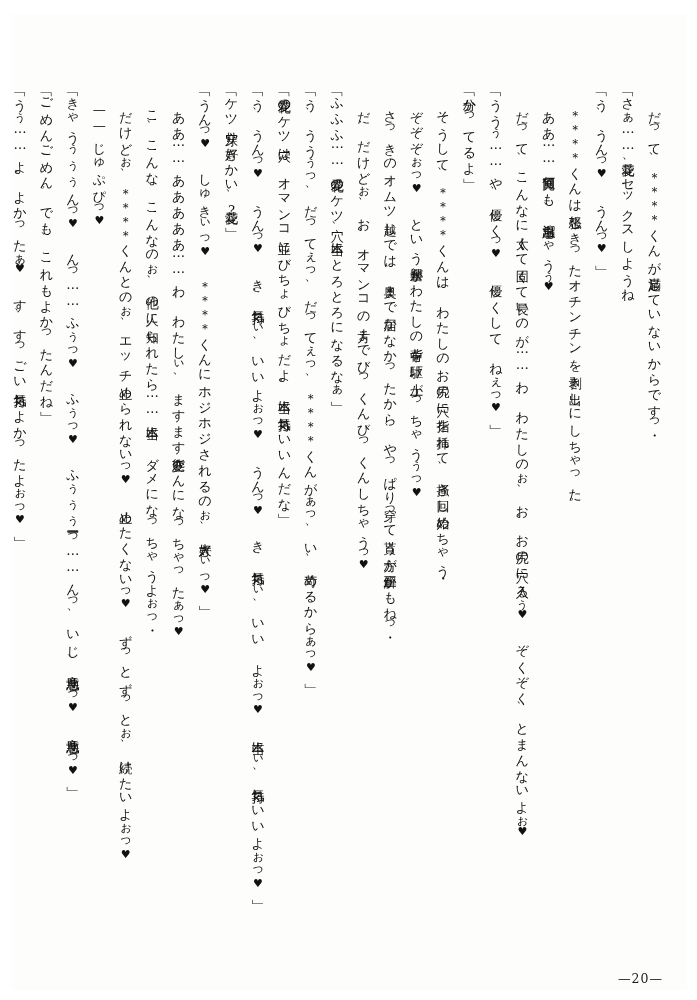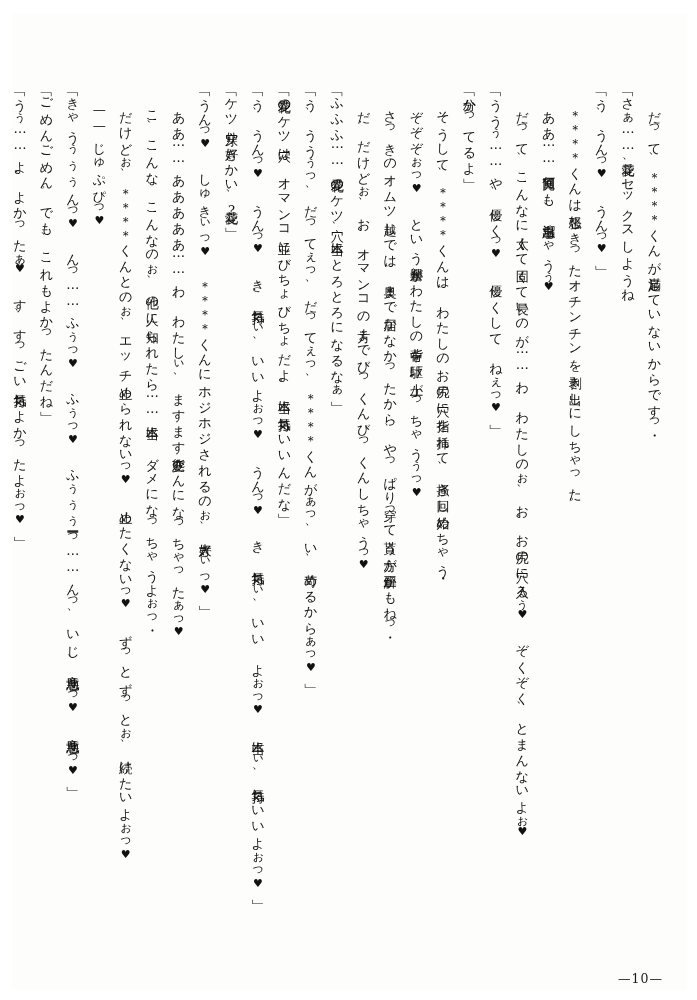--- a/index.html
+++ b/index.html
@@ -107,19 +107,19 @@
       <div class="para noind">　だけどぉ、＊＊＊＊くんとのぉ、エッチ止められないっ<span class="heart">♥</span>　止めたくないっ<span class="heart">♥</span>　ずっとずっとぉ、続けたいよぉっ<span class="heart">♥</span></div>
       <div class="para noind blank"></div>
       <div class="para noind">　——じゅぷぴっ<span class="heart">♥</span></div>
       <div class="para noind blank"></div>
       <div class="para noind">「きゃうぅぅぅんっ<span class="heart">♥</span>　んっ……ふぅっ<span class="heart">♥</span>　ふぅっ<span class="heart">♥</span>　ふぅぅぅーーっ……んっ、いじ、意地悪ぅっ<span class="heart">♥</span>　意地悪ぅっ<span class="heart">♥</span>」</div>
       <div class="para noind">「ごめんごめん。でも、これもよかったんだね」</div>
       <div class="para noind">「うぅ……よ、よかったぁ<span class="heart">♥</span>　す、すっごい気持ちよかったよぉっ<span class="heart">♥</span>」</div>
       <div class="para noind">「嬉しいな、愛花が感じてくれて……さぁ、セックス、しようね」</div>
     </div>
 
-  <div class="page-number">—10—</div>
+  <div class="page-number">—20—</div>
 
   <div class="scan-edge-top"></div>
   <div class="scan-edge-bottom"></div>
   <div class="scan-edge-left"></div>
   <div class="scan-edge-right"></div>
 </div>
 
 </body></html>

